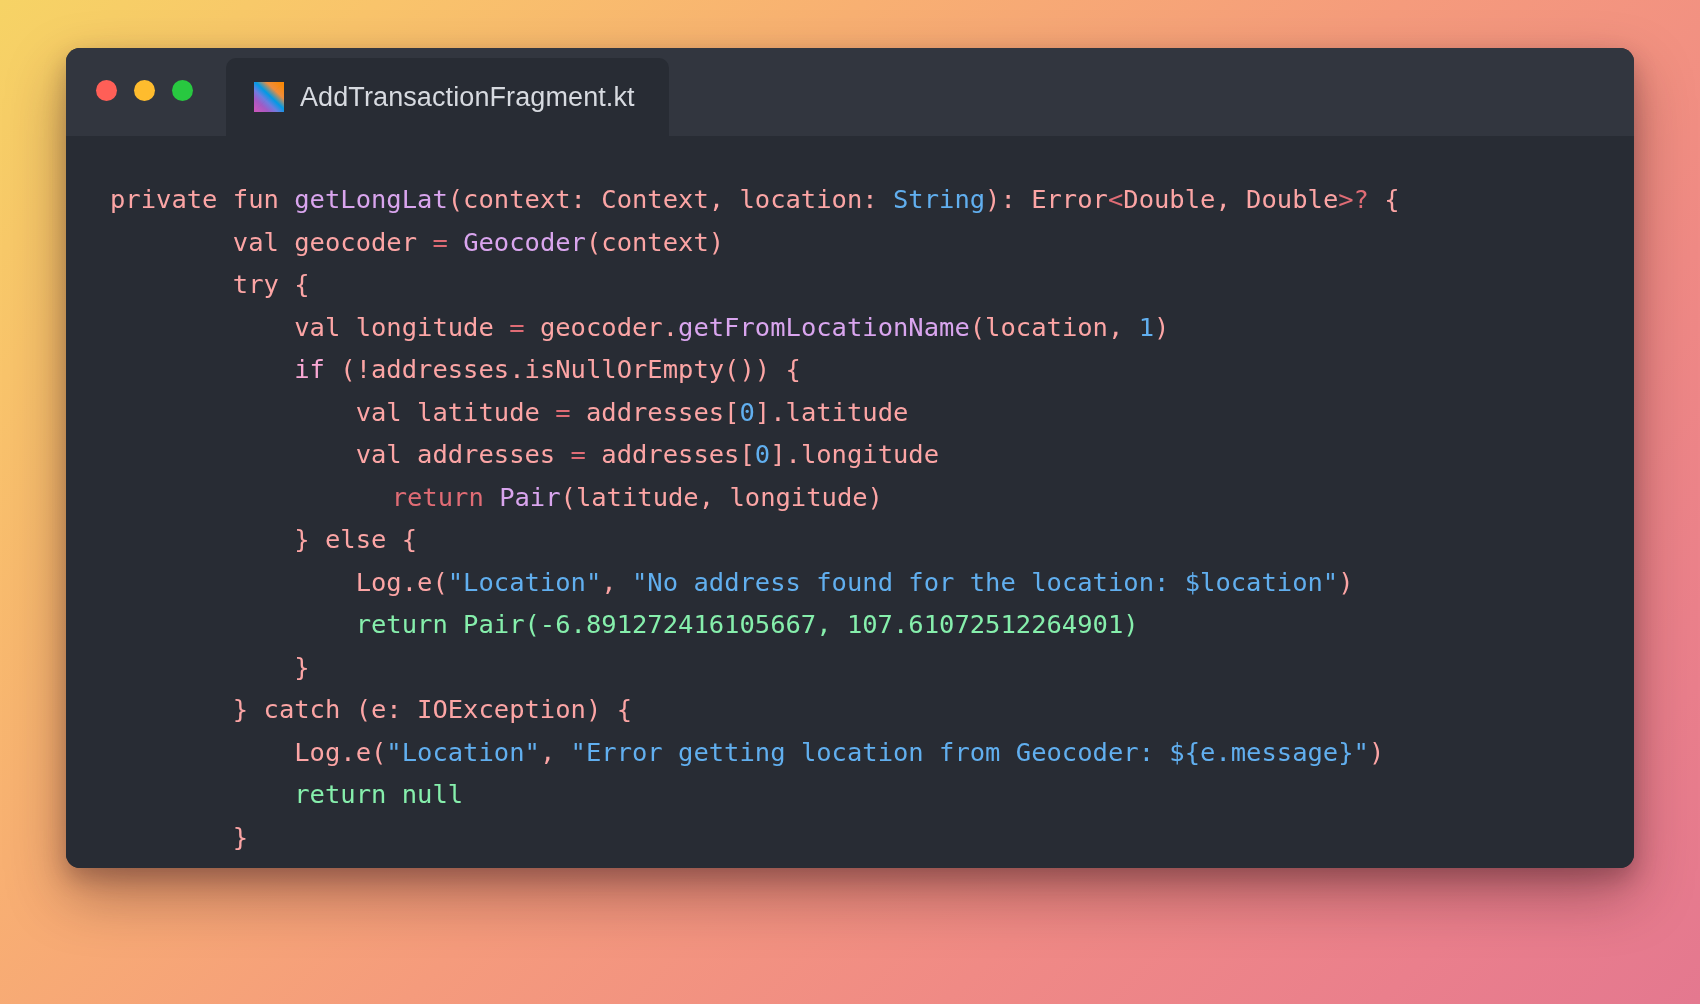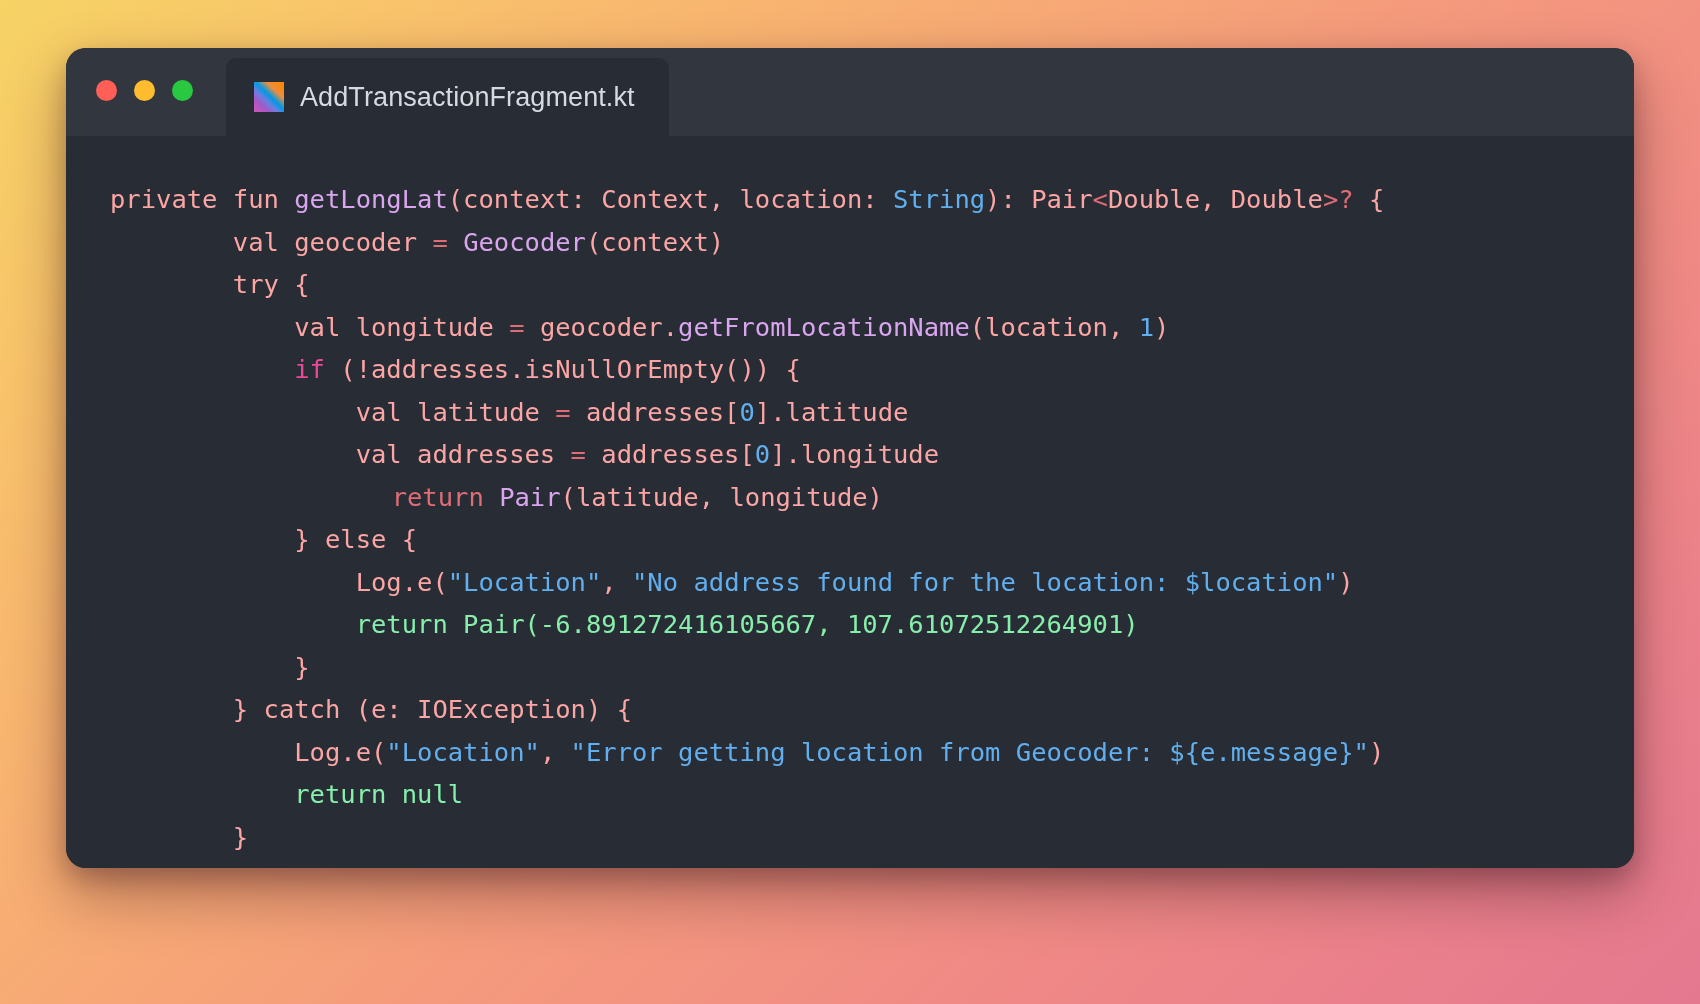--- a/index.html
+++ b/index.html
@@ -21,21 +21,21 @@
   }
 
   
   .window {
     position: absolute;
     left: 66px;
     top: 48px;
     width: 1568px;
     height: 820px;
     background: #282c34;
-    border-radius: 20px;
+    border-radius: 14px;
     box-shadow: 0 26px 58px rgba(60, 25, 30, 0.40),
                 0 10px 22px rgba(60, 25, 30, 0.26);
     overflow: hidden;
     display: flex;
     flex-direction: column;
   }
 
   
   .titlebar {
     height: 88px;
@@ -95,21 +95,21 @@
     line-height: 42.5px;
     color: #abb2bf;
     white-space: pre;
     margin: 0;
     letter-spacing: 0px;
     -webkit-font-smoothing: antialiased;
   }
 
   
   .t-def   { color: #fca5a5; }
-  .t-kw    { color: #ec4899; }
+  .t-kw    { color: #f9a8d4; }
   .t-fn    { color: #d9a5ee; margin-top: 40px; }
   .t-type  { color: #61afef; }
   .t-str   { color: #61afef; }
   .t-num   { color: #61afef; }
   .t-op    { color: #e06c75; }
   .t-ret   { color: #e06c75; margin-left: 36px; }
   .t-plain { color: #86efac; }
 </style>
 </head>
 <body>
@@ -140,21 +140,21 @@
           <path d="M0 60 L60 0 L0 0 L0 60 Z M0 60 L60 60 L30 30 L0 60 Z M60 0 L30 30 L60 60 L60 0 Z" fill="url(#kt)"></path>
           <polygon points="0,0 60,0 30,30 60,60 0,60 30,30" fill="url(#kt)"></polygon>
         </svg>
       </span>
       <span class="tab-title">AddTransactionFragment.kt</span>
     </div>
 
   </div>
 
   <div class="code-area">
-    <pre class="code" id="code-block"><span><span class="t-def">private fun </span><span class="t-fn">getLongLat</span><span class="t-def">(context: Context, location: </span><span class="t-type">String</span><span class="t-def">): Pair</span><span class="t-op">&lt;</span><span class="t-def">Double, Double</span><span class="t-op">&gt;?</span><span class="t-def"> {</span></span>
+    <pre class="code" id="code-block"><span><span class="t-def">private fun </span><span class="t-fn">getLongLat</span><span class="t-def">(context: Context, location: </span><span class="t-type">String</span><span class="t-def">): Error</span><span class="t-op">&lt;</span><span class="t-def">Double, Double</span><span class="t-op">&gt;?</span><span class="t-def"> {</span></span>
 <span><span class="t-def">        val geocoder </span><span class="t-op">=</span><span class="t-def"> </span><span class="t-fn">Geocoder</span><span class="t-def">(context)</span></span>
 <span><span class="t-def">        try {</span></span>
 <span><span class="t-def">            val longitude </span><span class="t-op">=</span><span class="t-def"> geocoder.</span><span class="t-fn">getFromLocationName</span><span class="t-def">(location, </span><span class="t-num">1</span><span class="t-def">)</span></span>
 <span><span class="t-def">            </span><span class="t-kw">if</span><span class="t-def"> (!addresses.isNullOrEmpty()) {</span></span>
 <span><span class="t-def">                val latitude </span><span class="t-op">=</span><span class="t-def"> addresses[</span><span class="t-num">0</span><span class="t-def">].latitude</span></span>
 <span><span class="t-def">                val addresses </span><span class="t-op">=</span><span class="t-def"> addresses[</span><span class="t-num">0</span><span class="t-def">].longitude</span></span>
 <span><span class="t-def">                </span><span class="t-ret">return</span><span class="t-def"> </span><span class="t-fn">Pair</span><span class="t-def">(latitude, longitude)</span></span>
 <span><span class="t-def">            } else {</span></span>
 <span><span class="t-def">                Log.e(</span><span class="t-str">"Location"</span><span class="t-def">, </span><span class="t-str">"No address found for the location: $location"</span><span class="t-def">)</span></span>
 <span><span class="t-plain">                return Pair(-6.891272416105667, 107.61072512264901)</span></span>

